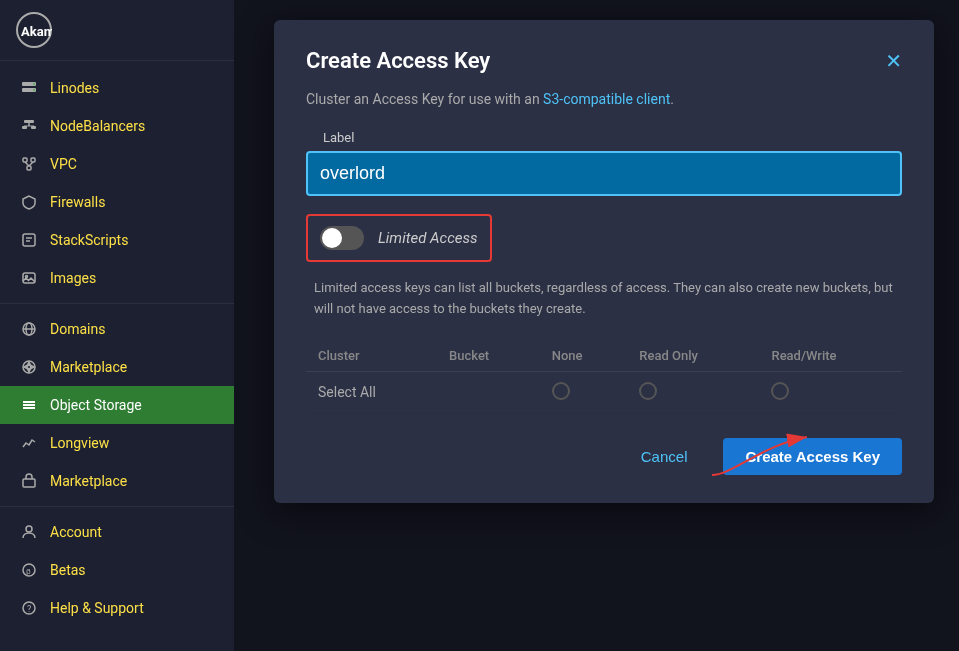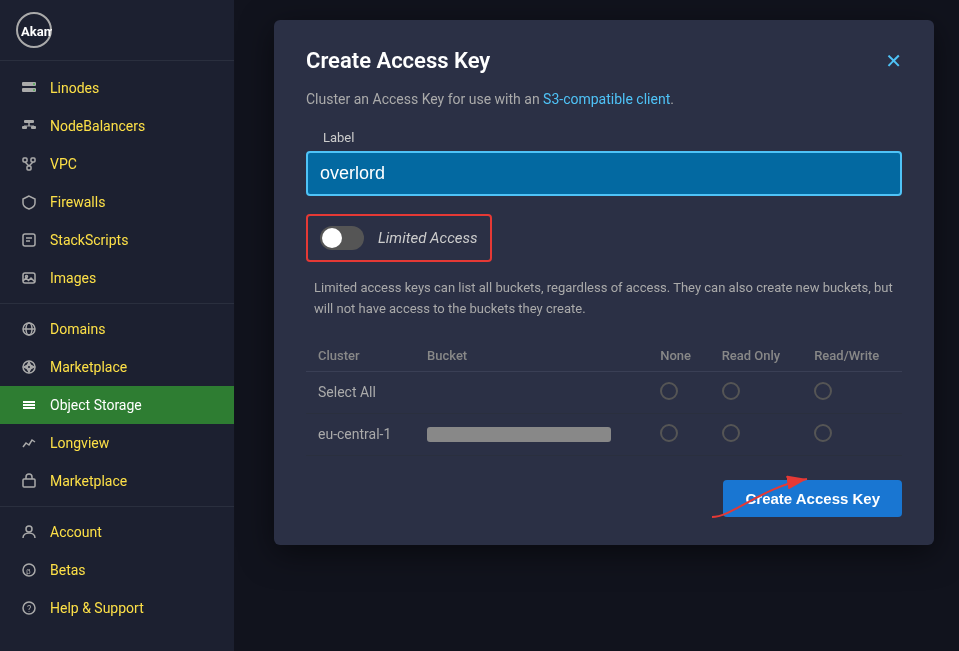--- a/index.html
+++ b/index.html
@@ -493,38 +493,32 @@
         </tr>
       </thead>
       <tbody>
         <tr>
           <td>Select All</td>
           <td></td>
           <td><span class="radio-circle"></span></td>
           <td><span class="radio-circle"></span></td>
           <td><span class="radio-circle"></span></td>
         </tr>
-        <tr>
-          <td>eu-central-1</td>
-          <td><span class="blurred-text">████████████████████</span></td>
-          <td><span class="radio-circle"></span></td>
-          <td><span class="radio-circle"></span></td>
-          <td><span class="radio-circle"></span></td>
-        </tr>
       </tbody>
     </table>
 
     <div class="modal-footer">
 
       <svg class="arrow-svg" width="140" height="60">
         <defs>
           <marker id="arrowhead" markerWidth="10" markerHeight="7" refX="10" refY="3.5" orient="auto">
             <polygon points="0 0, 10 3.5, 0 7" fill="#e53935"></polygon>
           </marker>
         </defs>
         <path d="M 10 50 C 30 50, 60 20, 105 12" stroke="#e53935" stroke-width="2" fill="none" marker-end="url(#arrowhead)"></path>
       </svg>
 
+      <button class="btn-cancel">Cancel</button>
       <button class="btn-create">Create Access Key</button>
     </div>
 
   </div>
 </div>
 
 </body></html>

